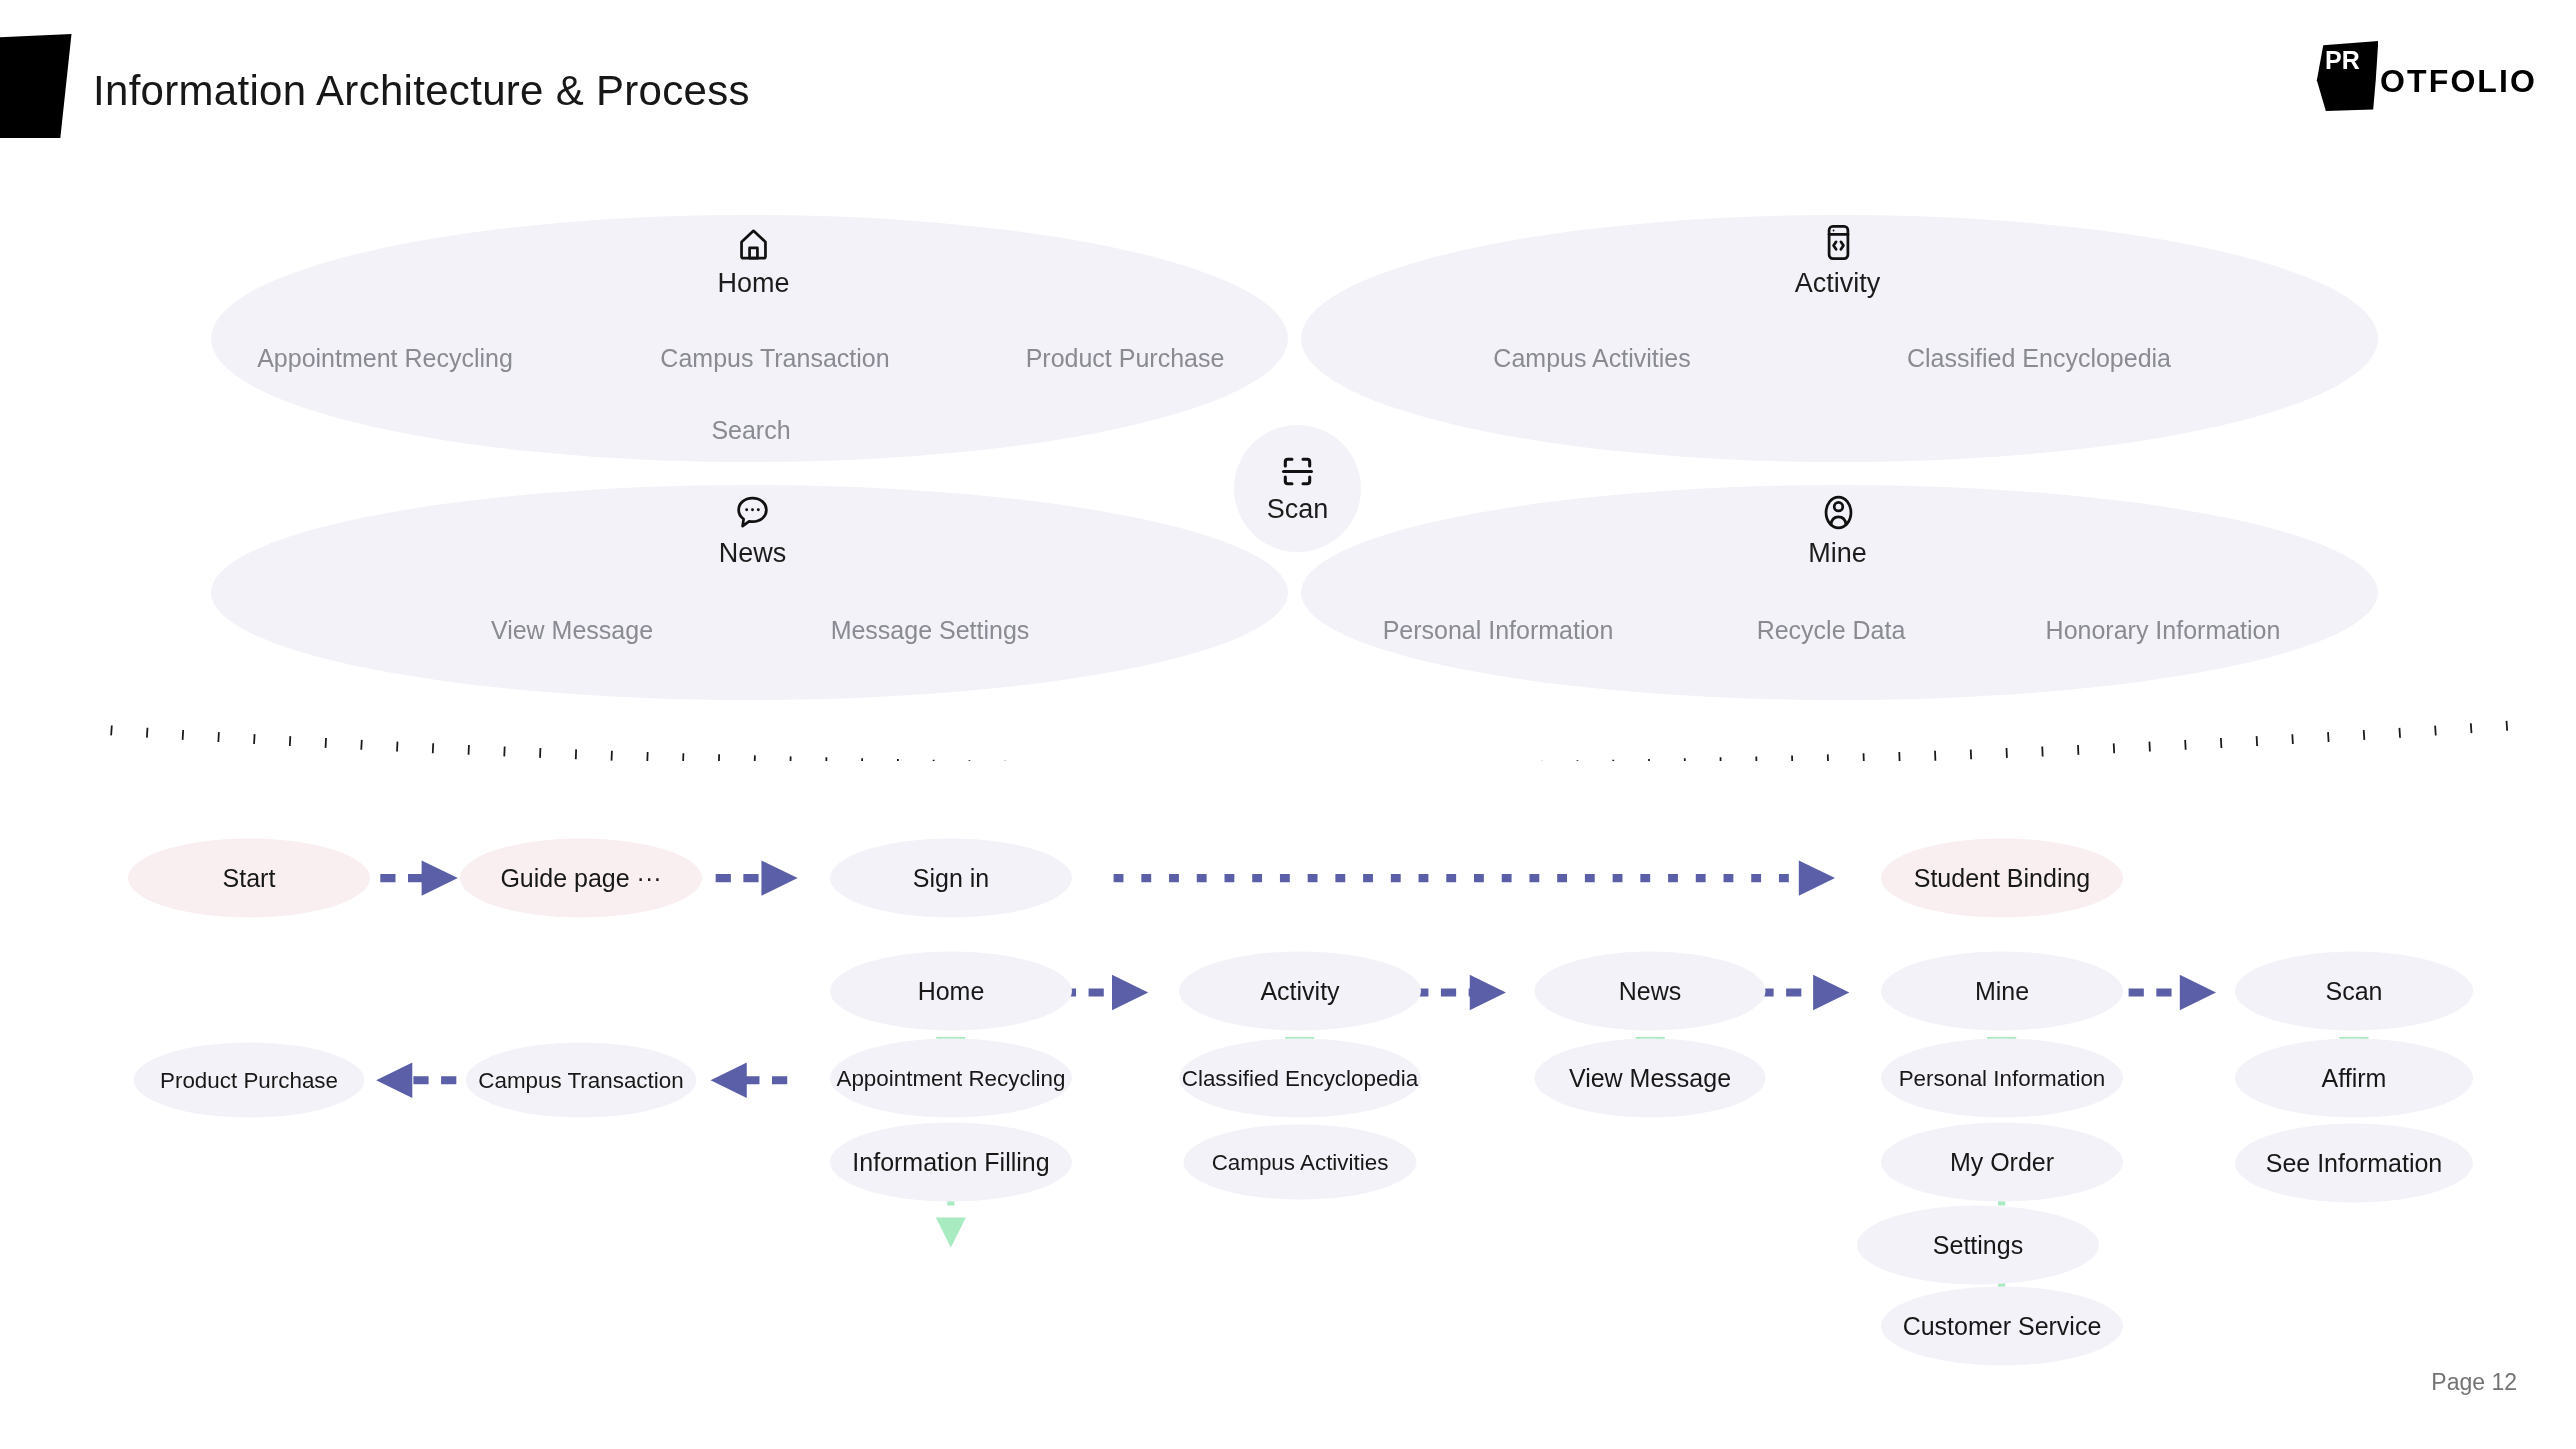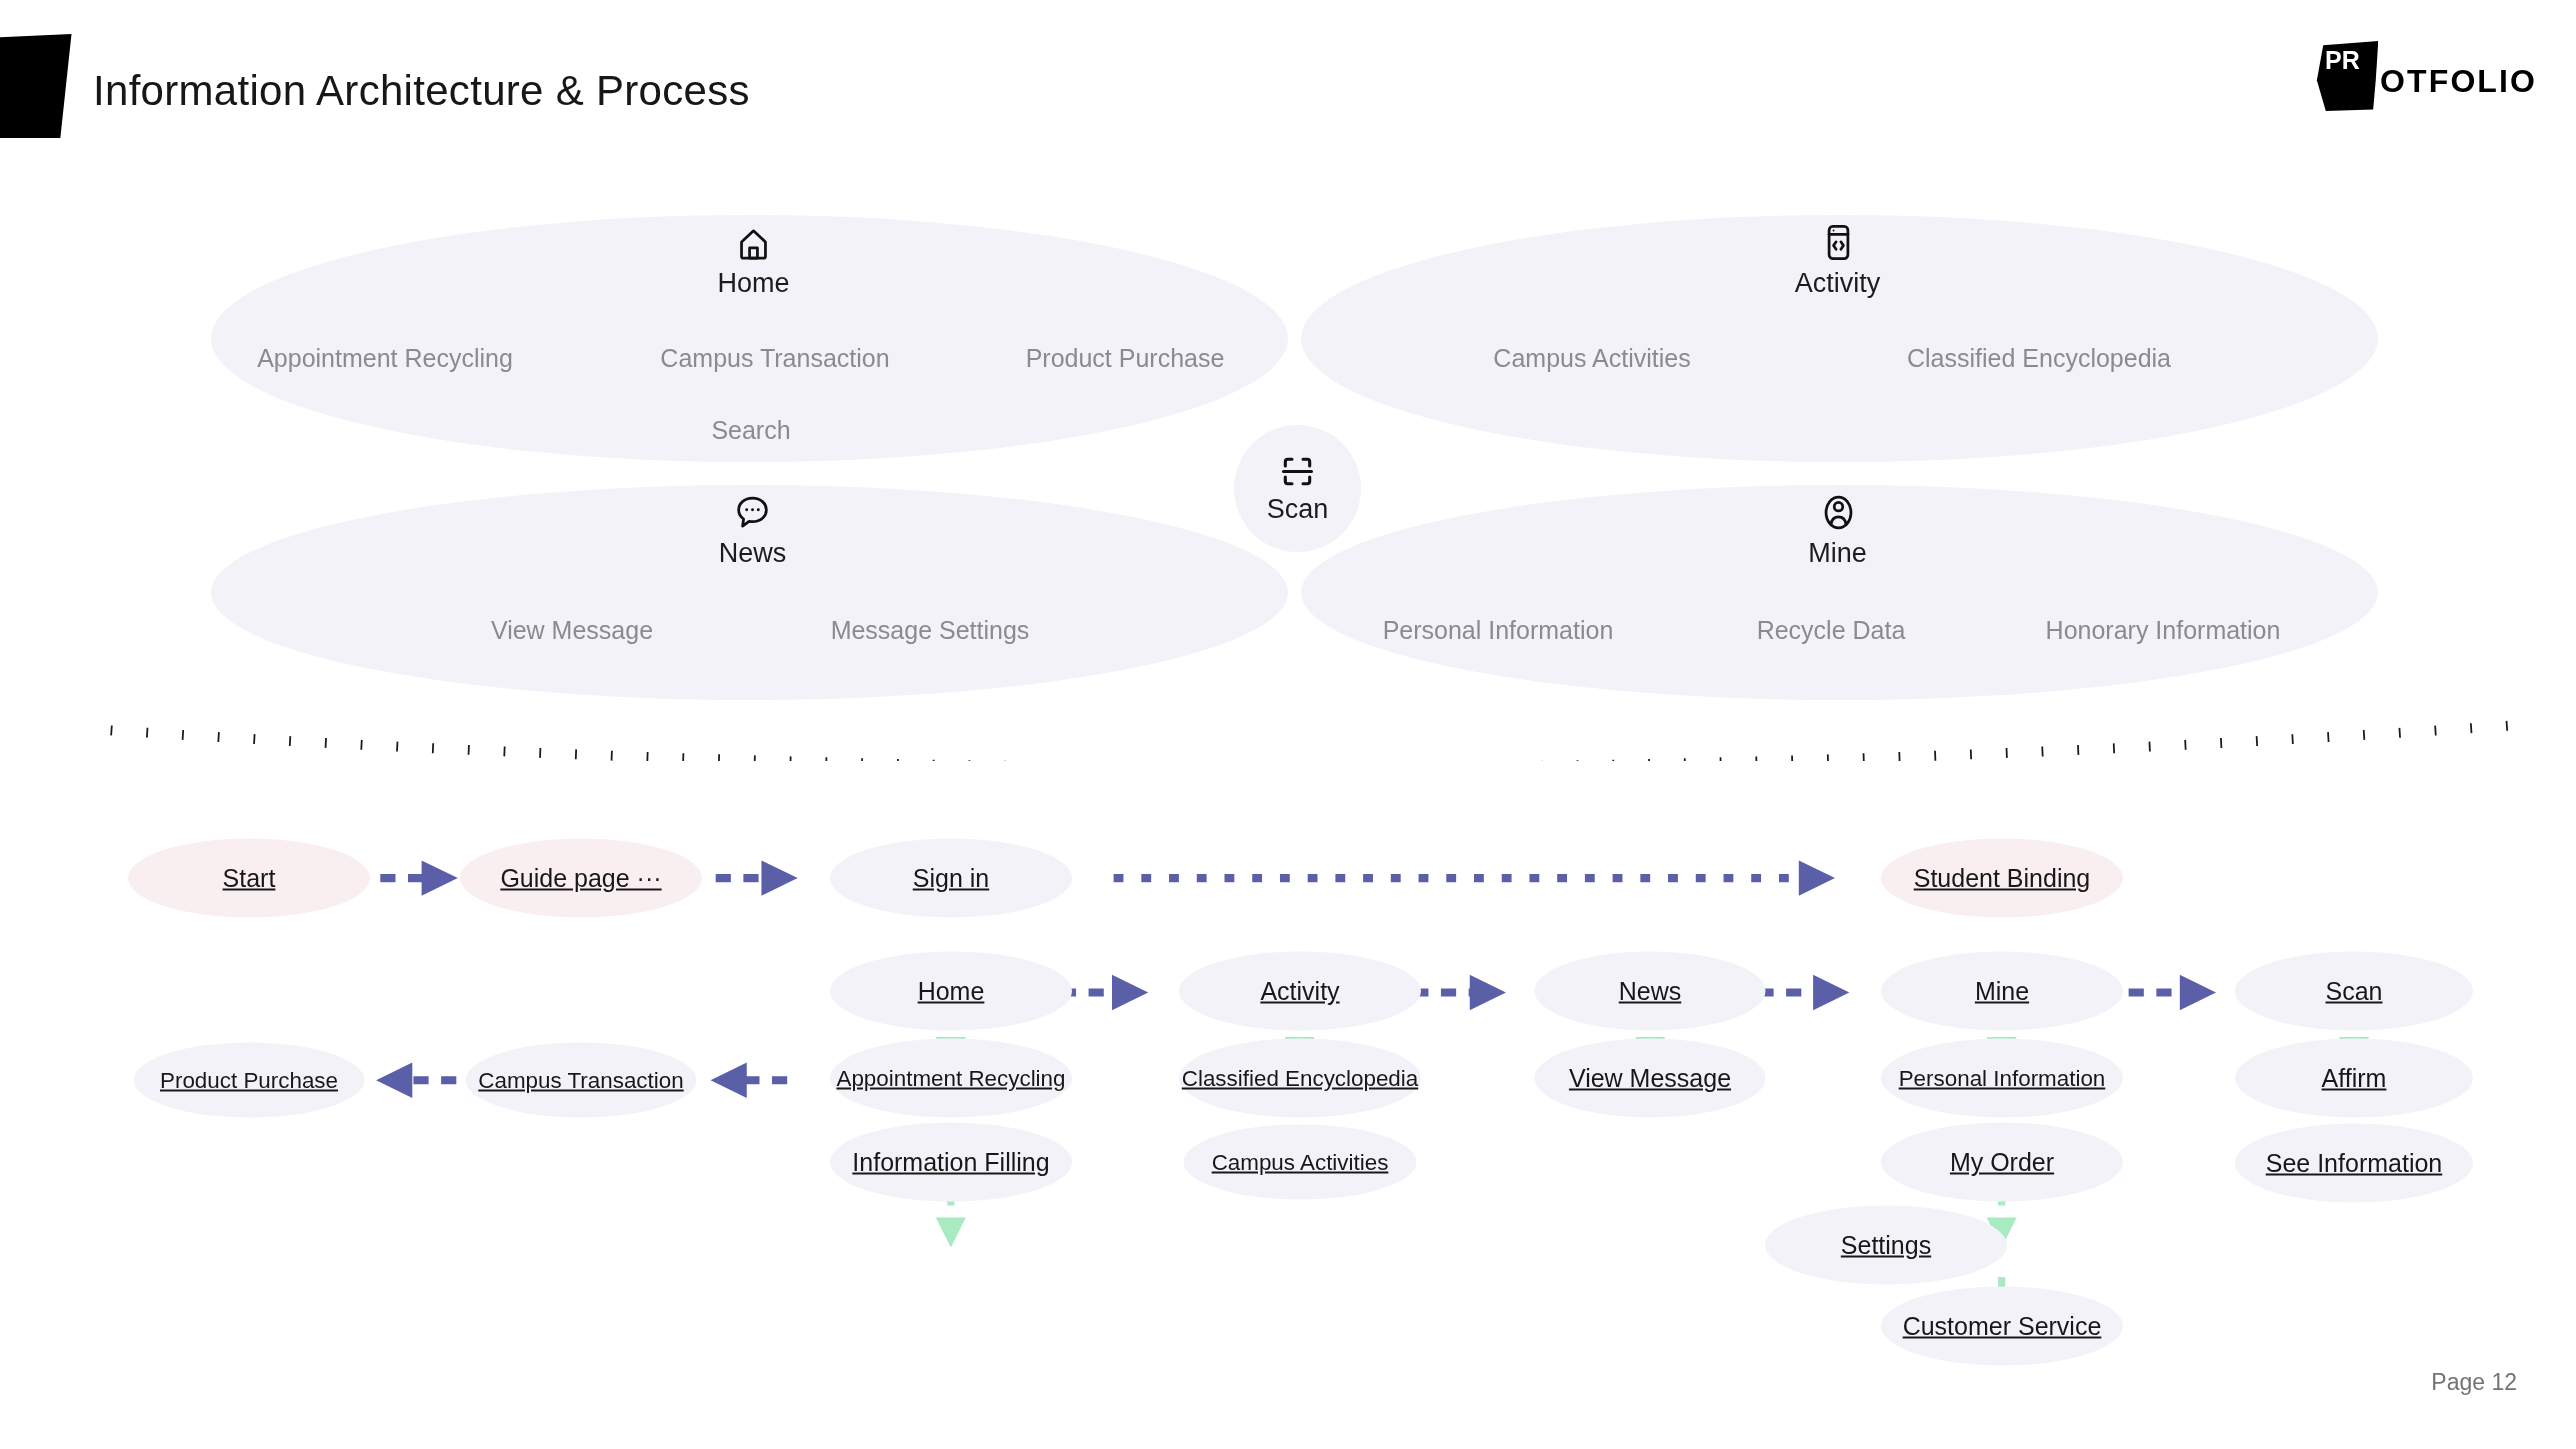--- a/index.html
+++ b/index.html
@@ -101,21 +101,20 @@
   .flow { position: absolute; left: 0; top: 769px; width: 2576px; height: 626px; }
   .node {
     position: absolute;
     display: flex; align-items: center; justify-content: center;
     border-radius: 50%;
     background: #f2f2f8;
     color: #181818;
     text-align: center;
     white-space: nowrap;
     transform: translate(-50%, -50%);
-    text-decoration: underline;
   }
   .node.pink { background: #f9eef0; }
   .arrows { position: absolute; left: 0; top: 0; width: 2576px; height: 626px; pointer-events: none; }
 
   .page-num {
     position: absolute; right: 59px; top: 1369px;
     font-size: 23px; color: #737373;
   }
 </style>
 </head>
@@ -292,21 +291,21 @@
 
     <div class="node" style="left:2002px; top:222px; width:242px; height:79px; font-size:25px;">
       <span>Mine</span>
     </div>
     <div class="node" style="left:2002px; top:309px; width:242px; height:79px; font-size:22.4px;">
       <span>Personal Information</span>
     </div>
     <div class="node" style="left:2002px; top:393px; width:242px; height:79px; font-size:25px;">
       <span>My Order</span>
     </div>
-    <div class="node" style="left:1886px; top:476px; width:242px; height:79px; font-size:25px;">
+    <div class="node" style="left:1978px; top:476px; width:242px; height:79px; font-size:25px;">
       <span>Settings</span>
     </div>
     <div class="node" style="left:2002px; top:557px; width:242px; height:79px; font-size:25px;">
       <span>Customer Service</span>
     </div>
 
     <div class="node" style="left:2354px; top:222px; width:238px; height:79px; font-size:25px;">
       <span>Scan</span>
     </div>
     <div class="node" style="left:2354px; top:309px; width:238px; height:79px; font-size:25px;">

